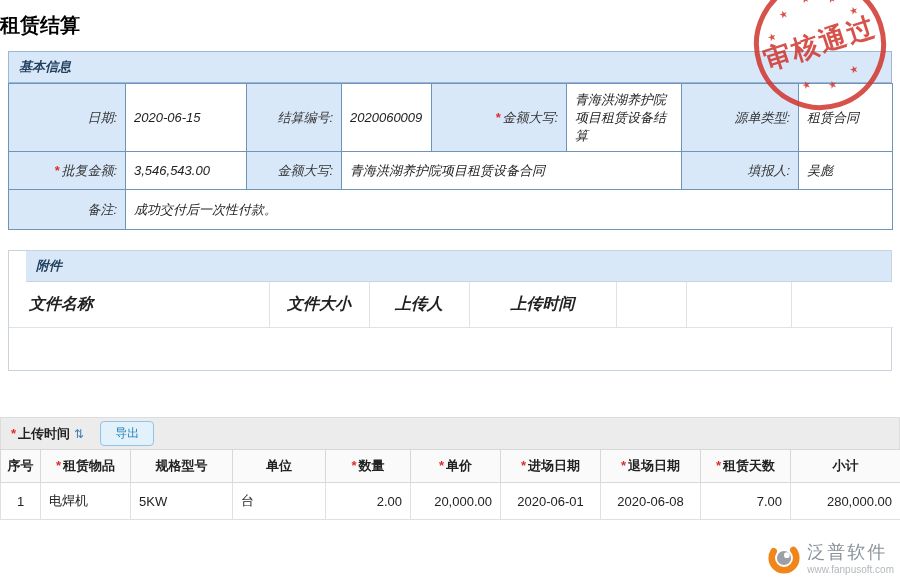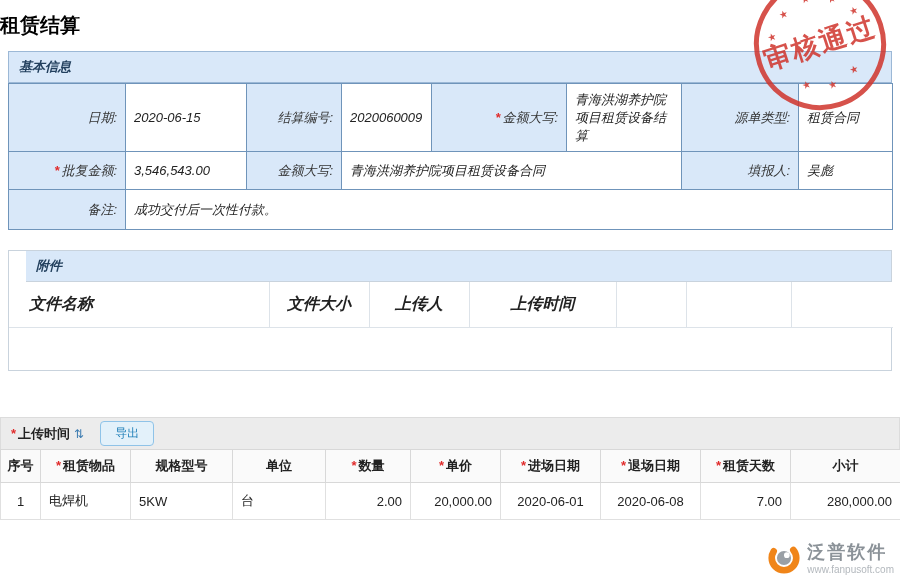--- a/index.html
+++ b/index.html
@@ -54,21 +54,21 @@
     text-align:center;font-size:27px;font-weight:bold;color:#d0342c;letter-spacing:2px;}
   .stamp-star{position:absolute;color:#d0342c;font-size:10px;line-height:10px;}
   .st1{top:14px;left:61px;} .st2{top:22px;left:36px;} .st3{top:22px;left:86px;}
   .st4{top:40px;left:18px;} .st5{top:40px;left:104px;}
   .st6{top:96px;left:36px;} .st7{top:96px;left:86px;} .st8{top:104px;left:61px;}
 
   
   .watermark{position:absolute;right:6px;bottom:6px;display:flex;align-items:center;
     gap:6px;z-index:40;pointer-events:none;}
   .wm-text{display:flex;flex-direction:column;align-items:flex-start;}
-  .wm-brand{font-size:18px;font-weight:bold;color:#8b9298;letter-spacing:2px;}
+  .wm-brand{font-size:18px;font-weight:normal;color:#8b9298;letter-spacing:2px;}
   .wm-url{font-size:10px;color:#b3b8bd;}
 </style>
 </head>
 <body>
 
 <div class="page">
 
   <h1 class="title">租赁结算</h1>
 
   <div class="stamp">

